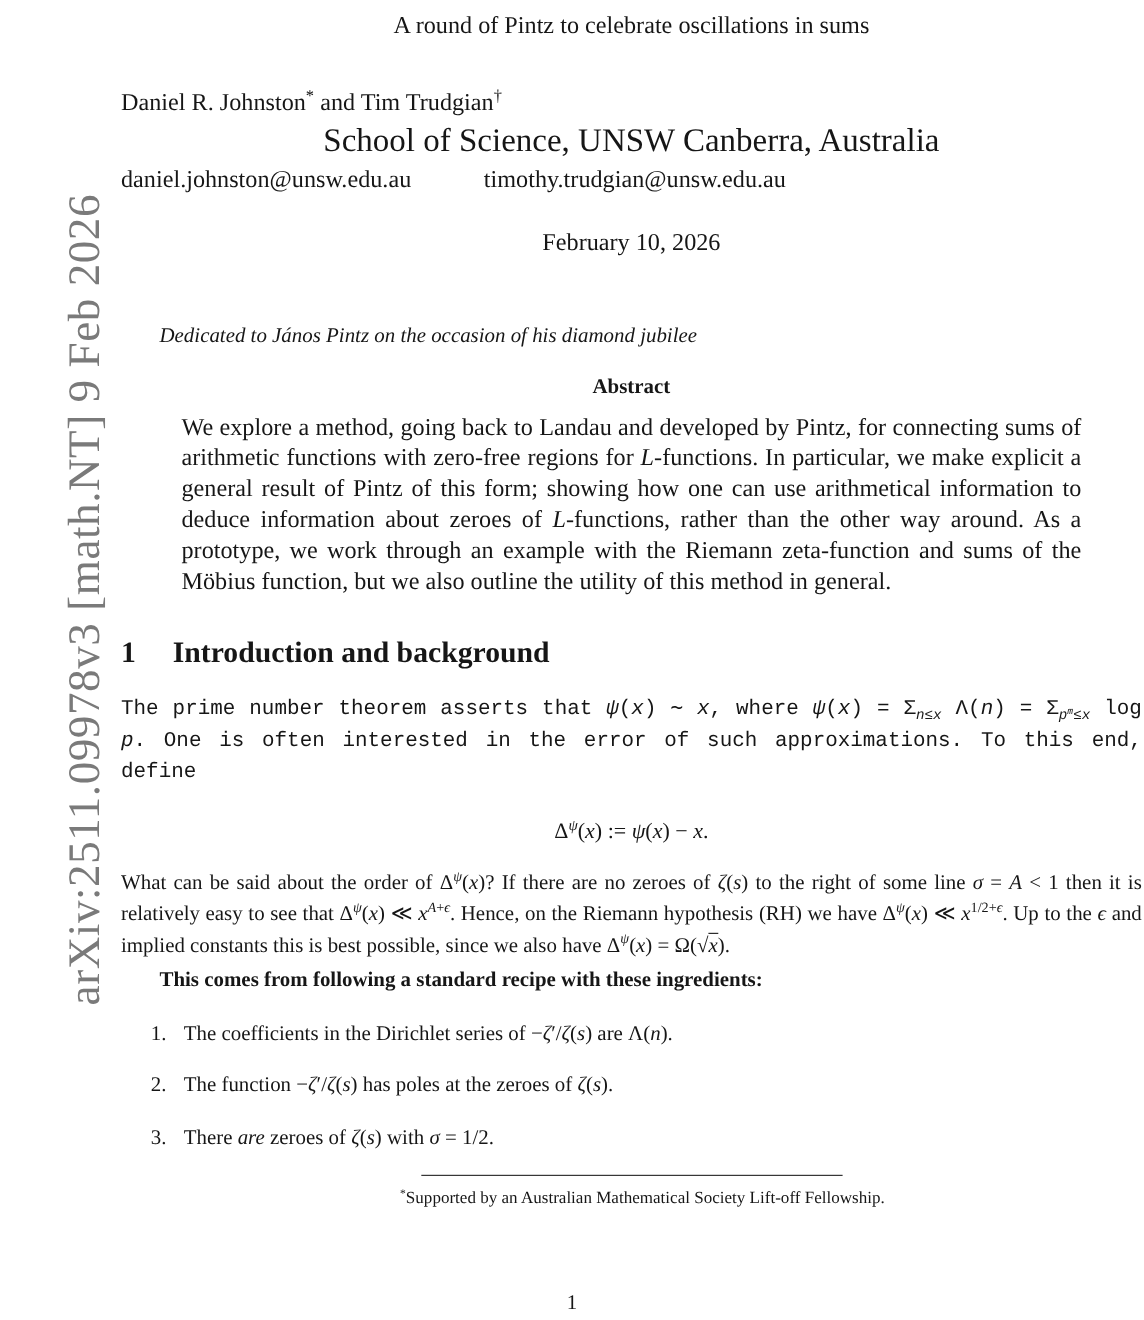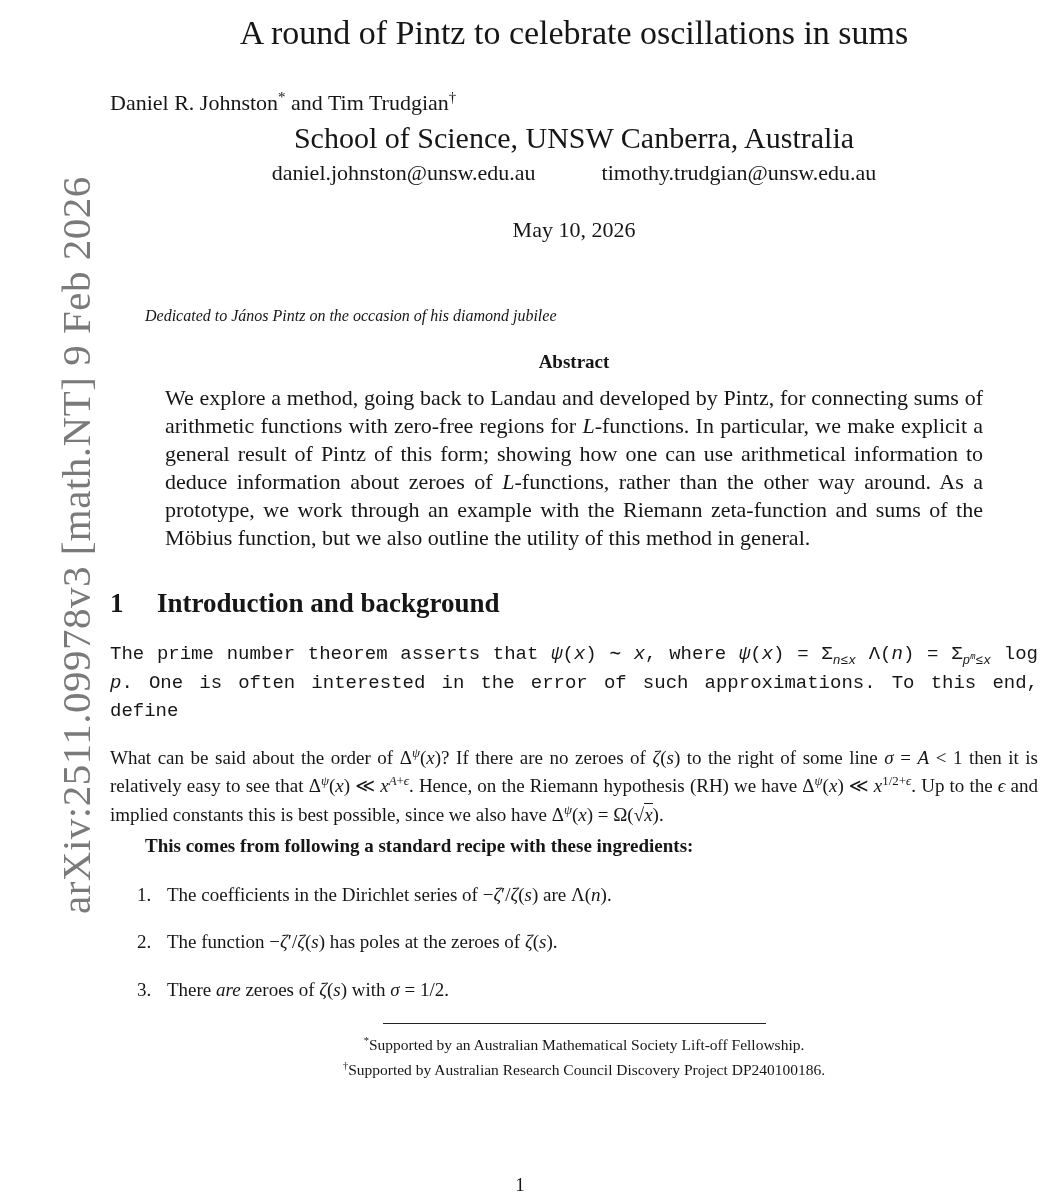--- a/index.html
+++ b/index.html
@@ -21,56 +21,55 @@
     color:#7a7a7a;
     white-space:nowrap;
     letter-spacing:0.5px;
   }
   .col{
     position:absolute;
     left:110px;top:0;
     width:928px;
   }
   .title{
-    margin-top:12px;
-    text-align:center;
-    font-size:34px;
+    margin-top:2px;
+    text-align:center;
+    font-size:22px;
     line-height:42px;
   }
   .authors{
     margin-top:34px;
     text-align:left;
     font-size:22px;
     line-height:30px;
   }
   .affiliation{
     margin-top:5px;
     text-align:center;
     font-size:30px;
     line-height:30px;
   }
   .emails{
     margin-top:5px;
     display:flex;
-    justify-content:center;
     gap:66px;
     font-size:22px;
     line-height:30px;
   }
   .date{
     margin-top:26px;
     text-align:center;
     font-size:22px;
     line-height:32px;
   }
   .dedication{
     margin-top:57px;
     margin-left:35px;
     font-style:italic;
-    font-size:16px;
+    font-size:19px;
     line-height:26px;
   }
   .abstract-heading{
     margin-top:20px;
     text-align:center;
     font-weight:bold;
     font-size:19px;
     line-height:26px;
   }
   .abstract-body{
@@ -148,35 +147,36 @@
 
     <div class="authors">Daniel R. Johnston<sup>*</sup> and Tim Trudgian<sup>†</sup></div>
 
     <div class="affiliation">School of Science, UNSW Canberra, Australia</div>
 
     <div class="emails">
       <span>daniel.johnston@unsw.edu.au</span>
       <span>timothy.trudgian@unsw.edu.au</span>
     </div>
 
-    <div class="date">May 10, 2026</div>
+    <div class="date">February 10, 2026</div>
 
     <div class="dedication">Dedicated to János Pintz on the occasion of his diamond jubilee</div>
 
     <div class="abstract-heading">Abstract</div>
 
     <div class="abstract-body">We explore a method, going back to Landau and developed by Pintz, for connecting sums of arithmetic functions with zero-free regions for <i>L</i>-functions.  In particular, we make explicit a general result of Pintz of this form; showing how one can use arithmetical information to deduce information about zeroes of <i>L</i>-functions, rather than the other way around.  As a prototype, we work through an example with the Riemann zeta-function and sums of the Möbius function, but we also outline the utility of this method in general.</div>
 
     <div class="section-heading">
       <span class="section-number">1</span>
       <span>Introduction and background</span>
     </div>
 
     <div class="para para1">The prime number theorem asserts that <i>ψ</i>(<i>x</i>) ∼ <i>x</i>, where <i>ψ</i>(<i>x</i>) = Σ<sub><i>n</i>≤<i>x</i></sub> Λ(<i>n</i>) = Σ<sub><i>p</i><sup><i>m</i></sup>≤<i>x</i></sub> log <i>p</i>. One is often interested in the error of such approximations.  To this end, define</div>
 
+    <div class="display-eq">Δ<sup><i>ψ</i></sup>(<i>x</i>) := <i>ψ</i>(<i>x</i>) − <i>x</i>.</div>
 
     <div class="para para2">What can be said about the order of Δ<sup><i>ψ</i></sup>(<i>x</i>)?  If there are no zeroes of <i>ζ</i>(<i>s</i>) to the right of some line <i>σ</i> = <i>A</i> &lt; 1 then it is relatively easy to see that Δ<sup><i>ψ</i></sup>(<i>x</i>) ≪ <i>x</i><sup><i>A</i>+<i>ϵ</i></sup>.  Hence, on the Riemann hypothesis (RH) we have Δ<sup><i>ψ</i></sup>(<i>x</i>) ≪ <i>x</i><sup>1/2+<i>ϵ</i></sup>.  Up to the <i>ϵ</i> and implied constants this is best possible, since we also have Δ<sup><i>ψ</i></sup>(<i>x</i>) = Ω(√<span class="ovl">x</span>).</div>
 
     <div class="para para3">This comes from following a standard recipe with these ingredients:</div>
 
     <div class="list">
       <div class="list-item">
         <span class="list-marker">1.</span>
         <span>The coefficients in the Dirichlet series of −<i>ζ</i>′/<i>ζ</i>(<i>s</i>) are Λ(<i>n</i>).</span>
       </div>
@@ -187,20 +187,19 @@
       <div class="list-item">
         <span class="list-marker">3.</span>
         <span>There <em>are</em> zeroes of <i>ζ</i>(<i>s</i>) with <i>σ</i> = 1/2.</span>
       </div>
     </div>
 
     <hr class="fnrule">
 
     <div class="footnotes">
       <div class="footnote"><sup>*</sup>Supported by an Australian Mathematical Society Lift-off Fellowship.</div>
-      <div class="footnote"><sup>†</sup>Supported by Australian Research Council Discovery Project DP240100186.</div>
     </div>
 
   </div>
 
   <div class="pagenum">1</div>
 
 </div>
 
 </body></html>

